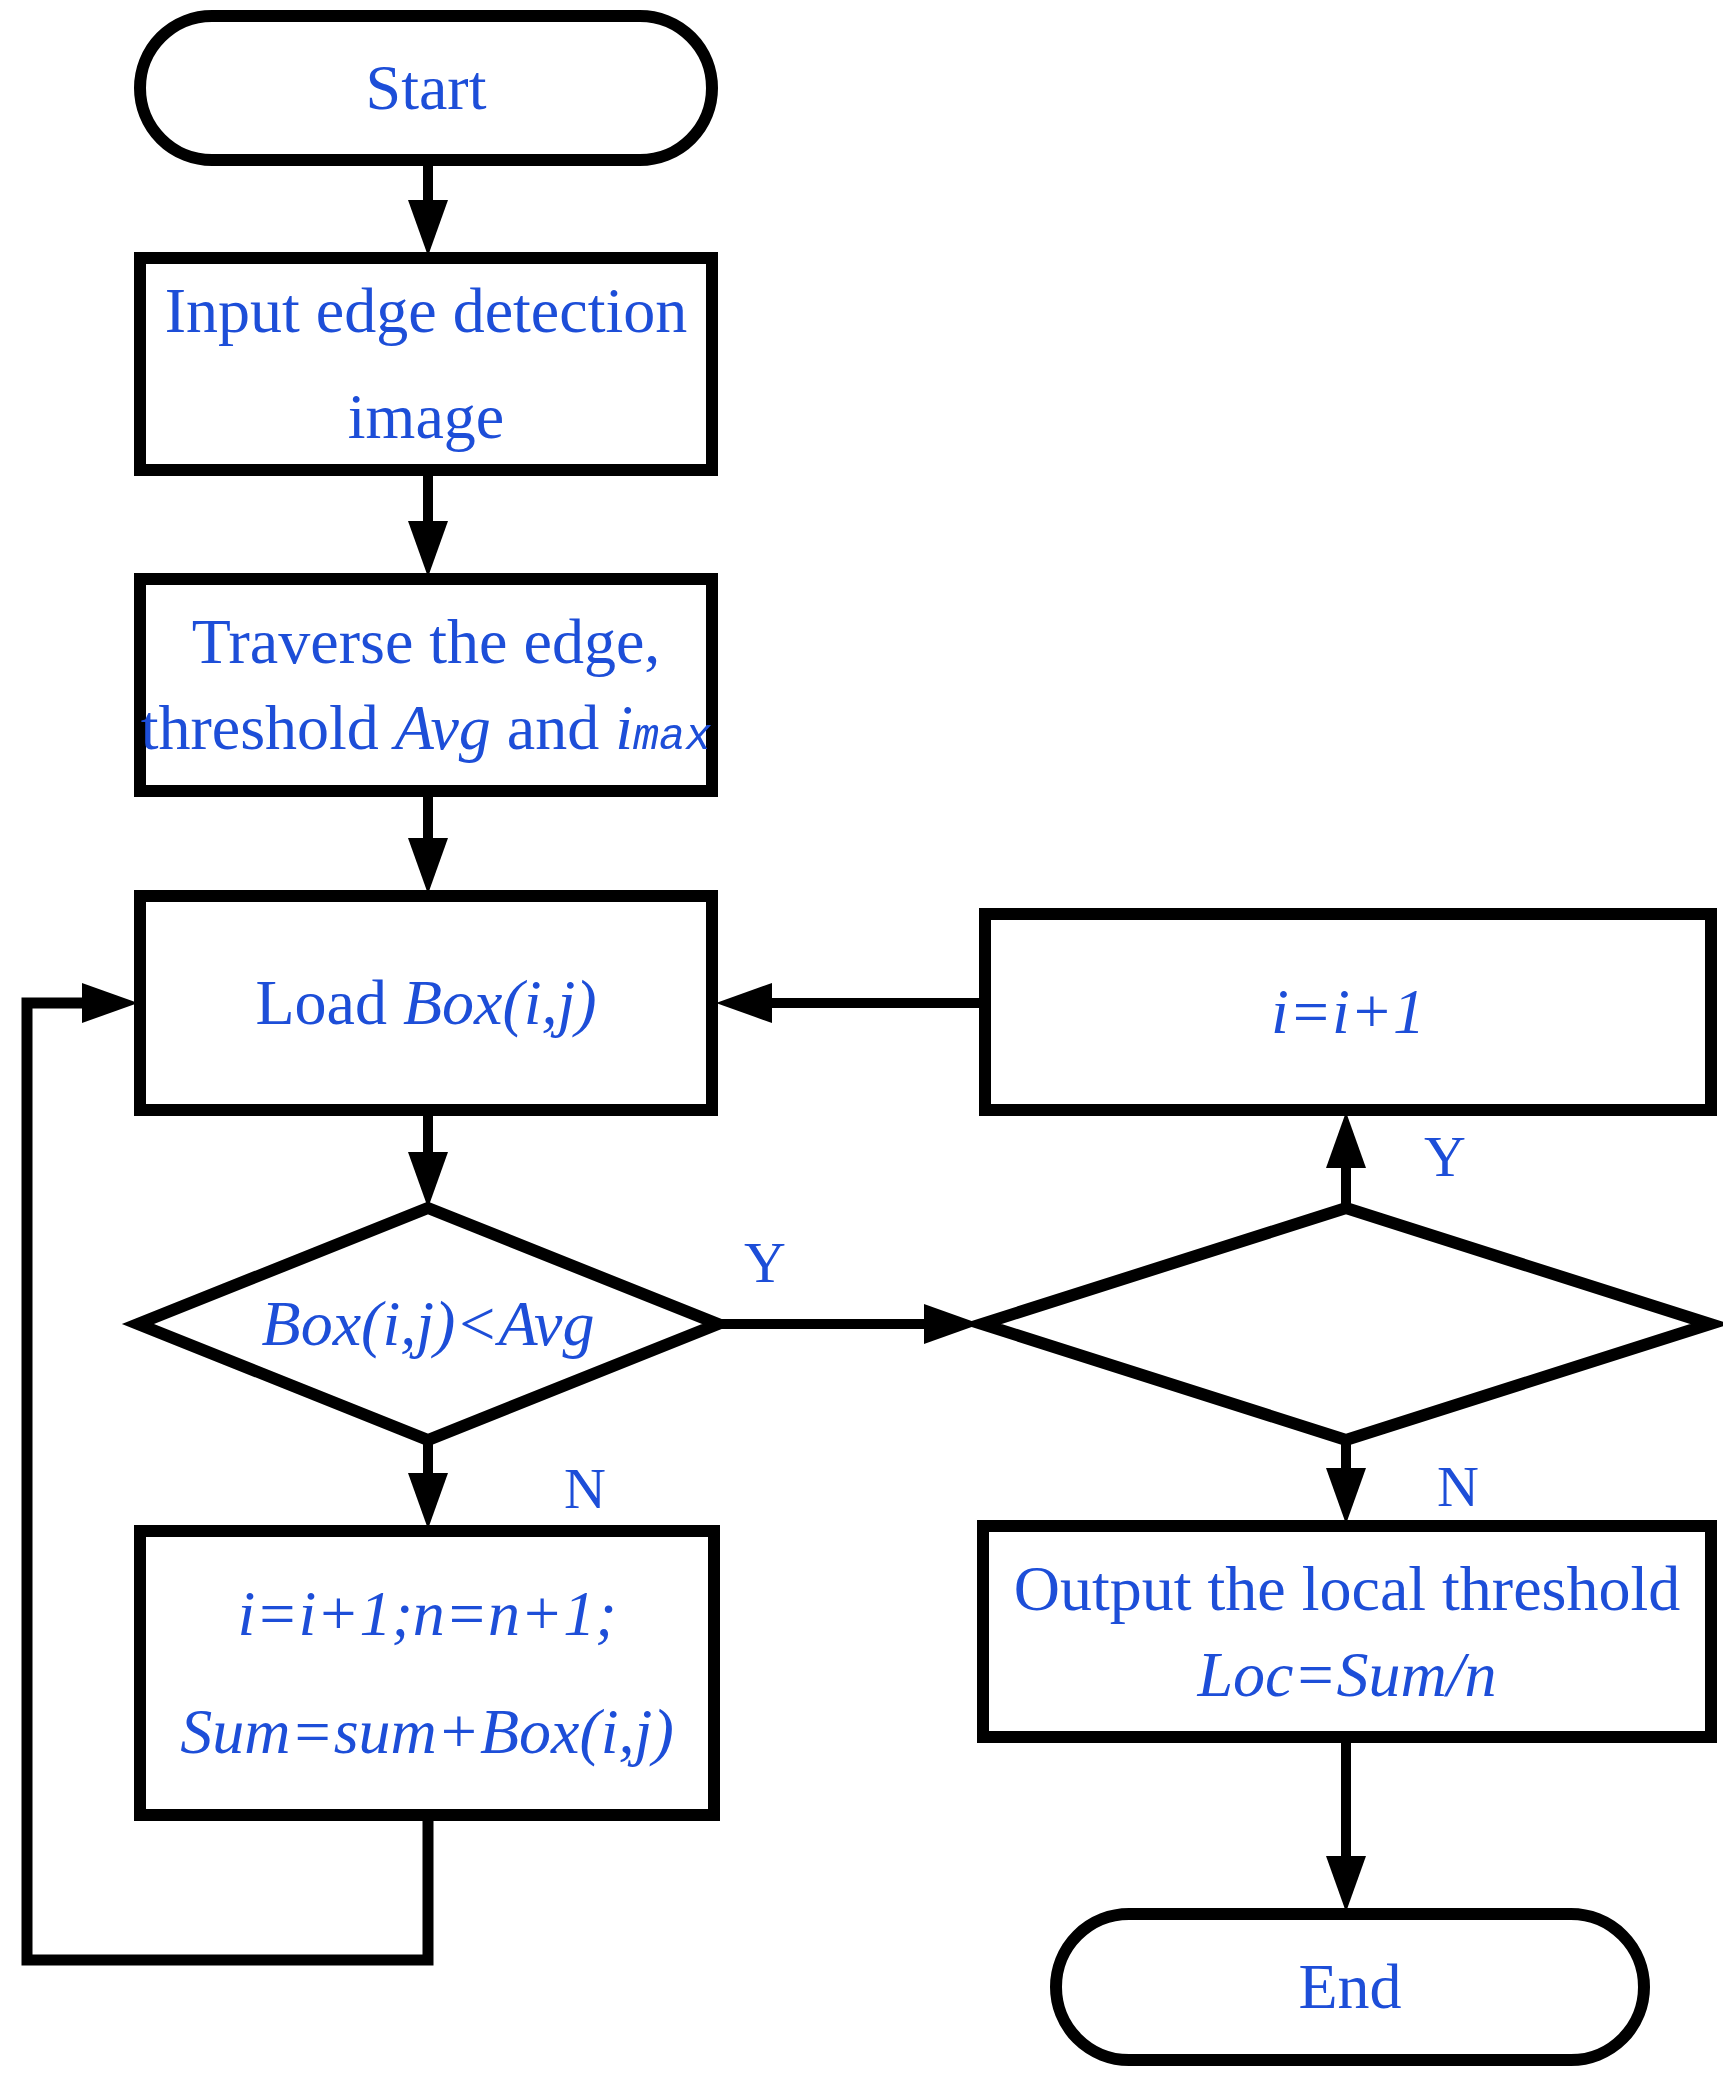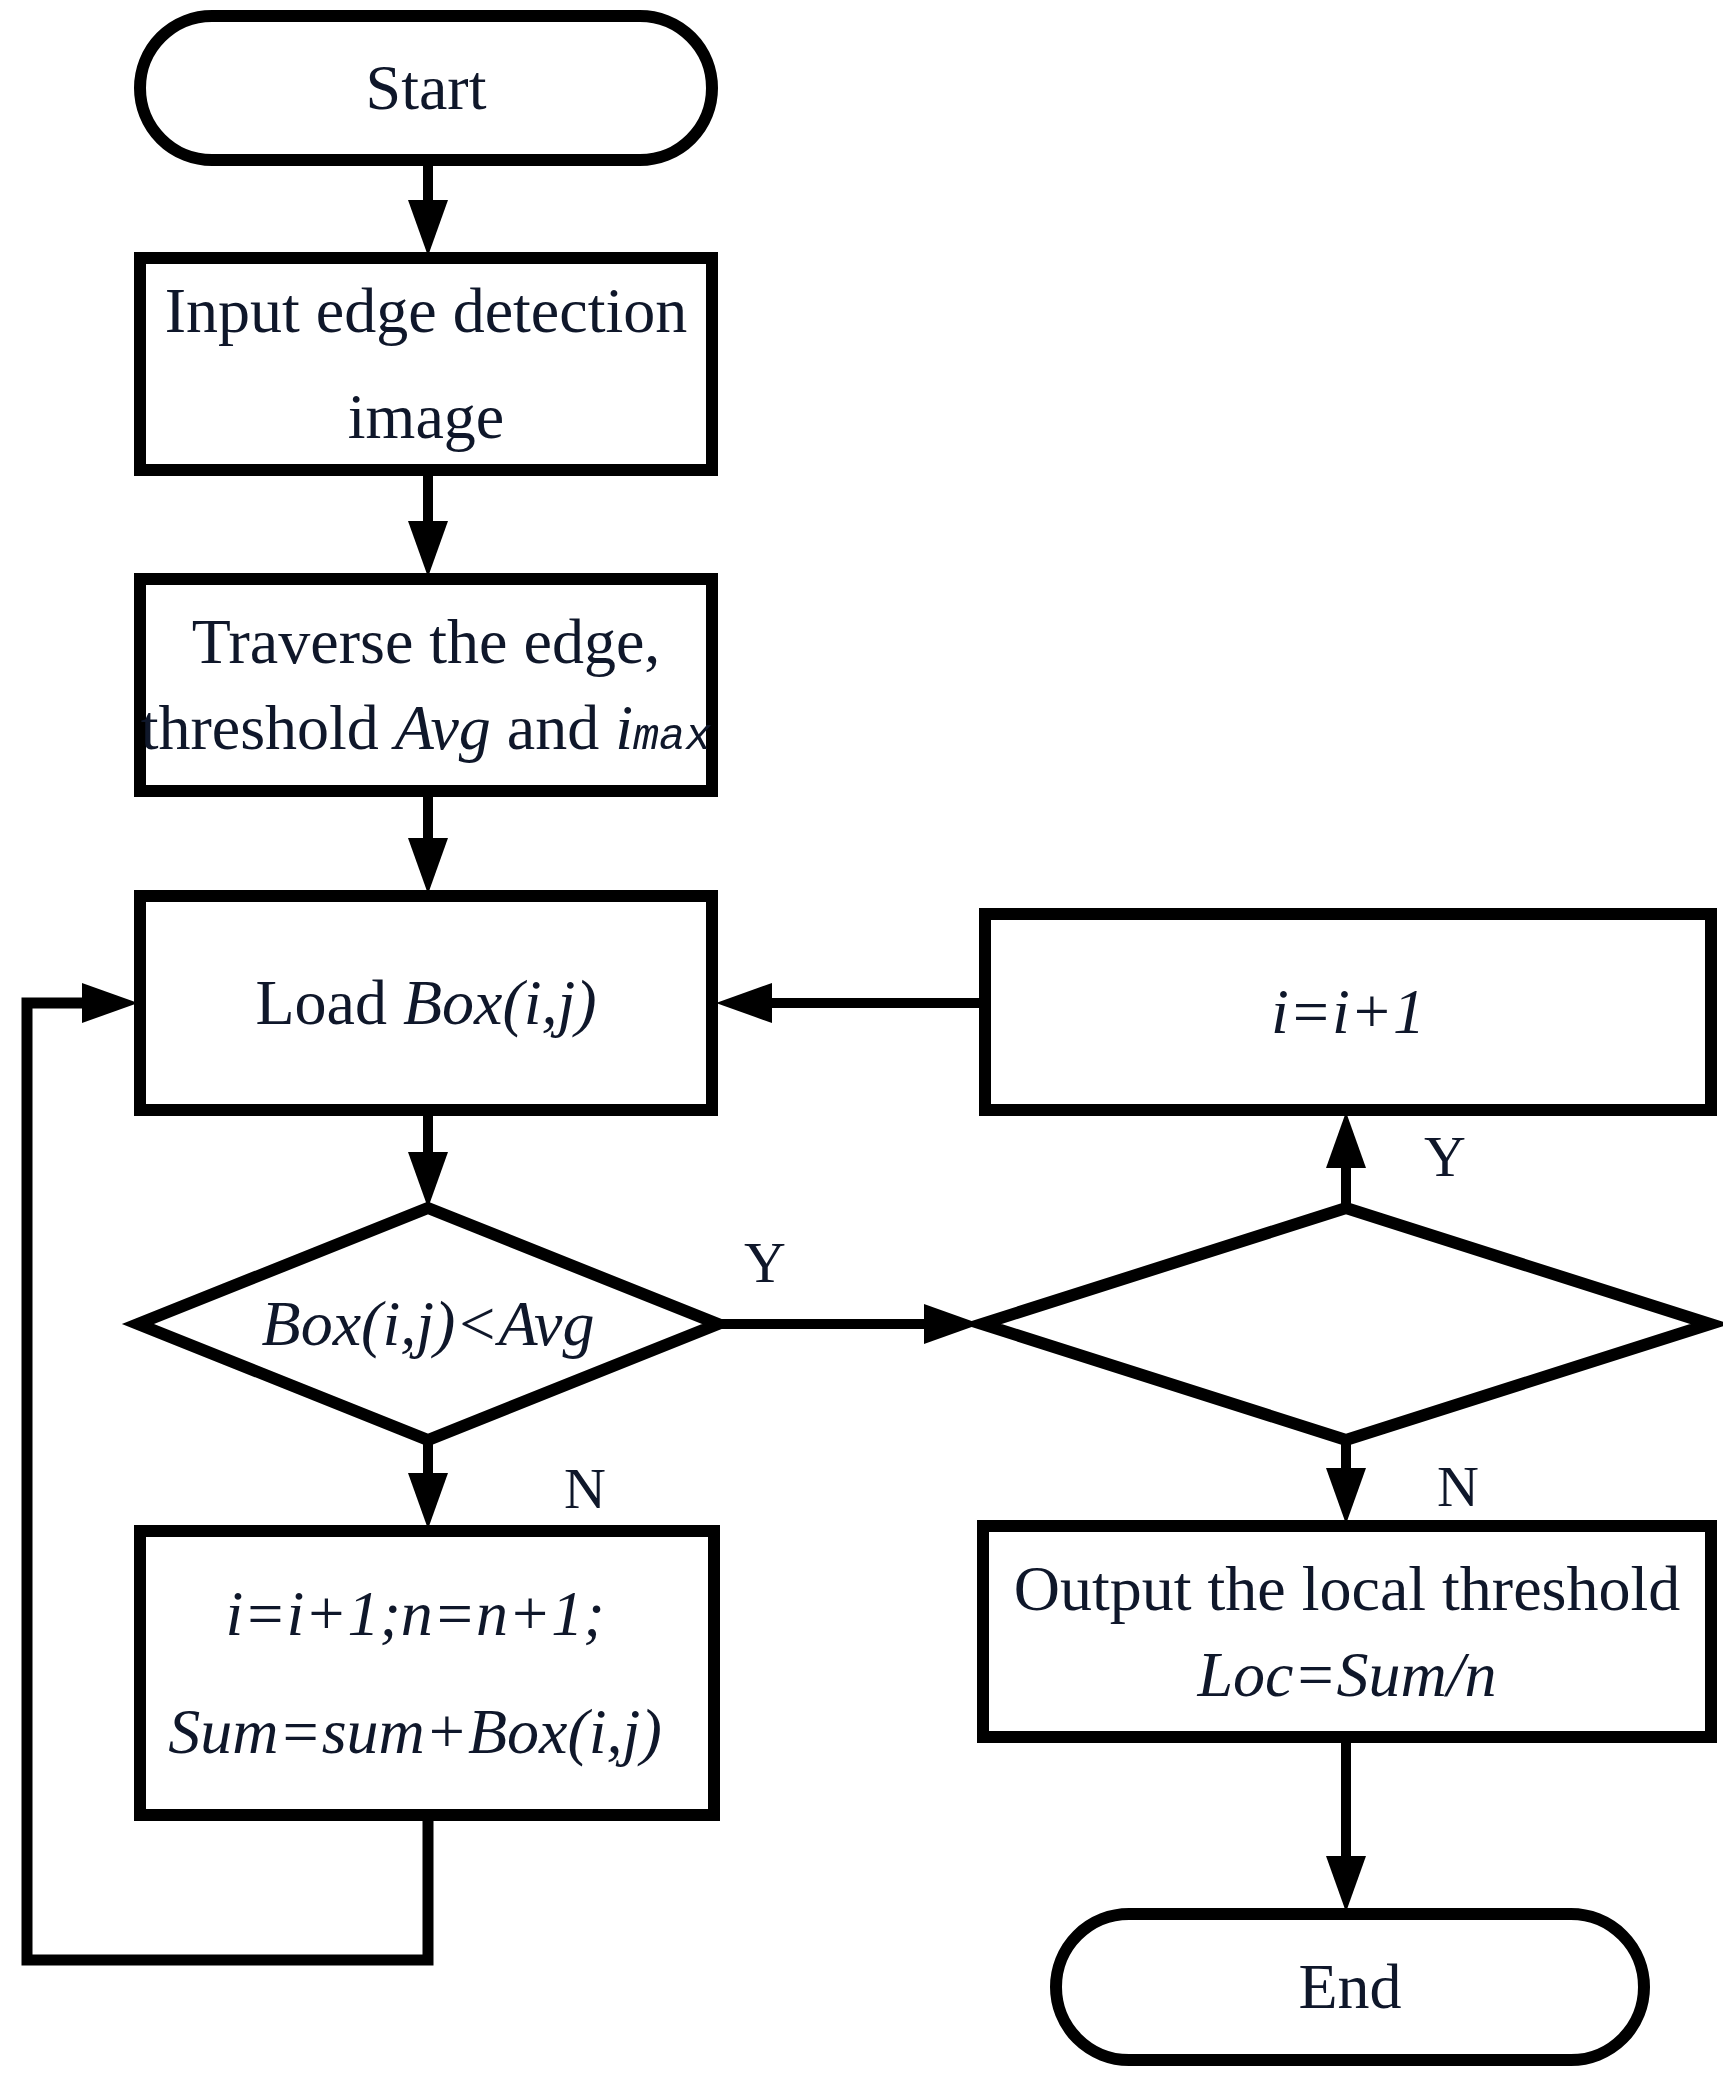--- a/index.html
+++ b/index.html
@@ -7,21 +7,21 @@
     padding: 0;
     background: #ffffff;
   }
   #canvas {
     position: relative;
     width: 1723px;
     height: 2082px;
     background: #ffffff;
     overflow: hidden;
     font-family: "Liberation Serif", "DejaVu Serif", serif;
-    color: #0f172a;
+    color: #1d4ed8;
   }
   #wires {
     position: absolute;
     left: 0; top: 0;
     width: 1723px;
     height: 2082px;
   }
   .shape {
     fill: #ffffff;
     stroke: #000000;
@@ -157,21 +157,21 @@
   </div>
 
   <div class="txt" style="left:140px; top:896px; width:572px; height:214px;align-items:center;">
     <div class="ln"><span>Load </span><span class="it">Box(i,j)</span></div>
   </div>
 
   <div class="txt" style="left:138px; top:1208px; width:580px; height:232px;">
     <div class="ln it">Box(i,j)&lt;Avg</div>
   </div>
 
-  <div class="txt" style="left:128px; top:1531px; width:574px; height:284px;gap:32px;">
+  <div class="txt" style="left:140px; top:1531px; width:574px; height:284px;gap:32px;">
     <div class="ln it">i=i+1;n=n+1;</div>
     <div class="ln it">Sum=sum+Box(i,j)</div>
   </div>
 
   <div class="txt" style="left:985px; top:914px; width:726px; height:196px;">
     <div class="ln it">i=i+1</div>
   </div>
 
 
   <div class="txt" style="left:983px; top:1526px; width:728px; height:211px;justify-content:center;">

